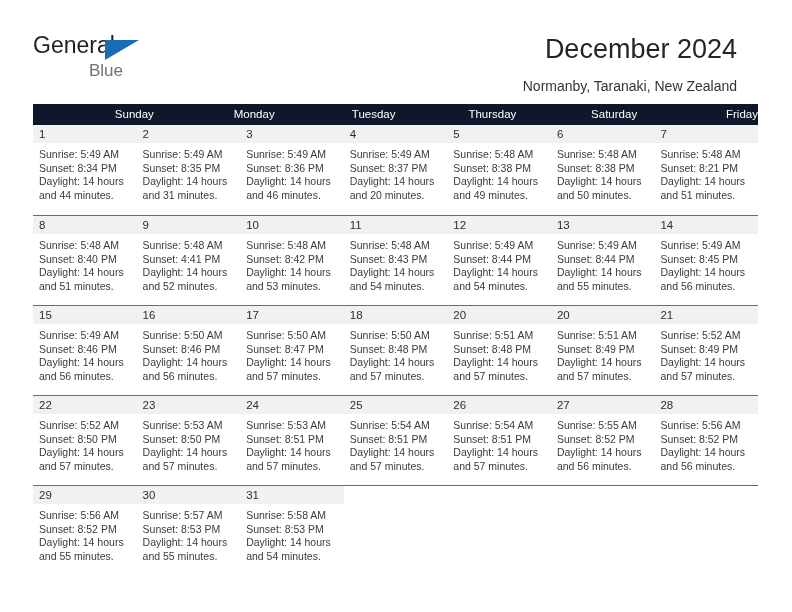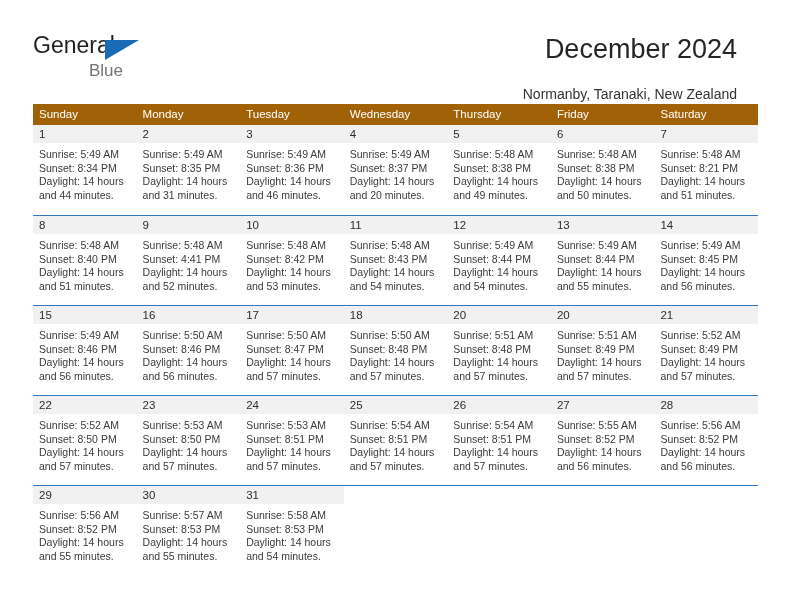--- a/index.html
+++ b/index.html
@@ -70,34 +70,34 @@
     white-space: nowrap;
   }
   .subtitle {
     position: absolute;
     right: 35px;
     top: 78px;
     font-size: 14px;
     color: #333333;
     text-align: right;
     white-space: nowrap;
-    margin-top: 8px;
   }
 
   
   .calendar {
     position: absolute;
     left: 33px;
     top: 104px;
     width: 725px;
   }
   .cal-head {
     display: flex;
-    background: #a16207;
+    background: #0f172a;
     height: 21px;
+    text-align: right;
   }
   .cal-head .hcell {
     flex: 1 1 0;
     color: #ffffff;
     font-size: 11.5px;
     line-height: 21px;
     padding-left: 6px;
     box-sizing: border-box;
     white-space: nowrap;
   }
@@ -151,24 +151,23 @@
     </div>
     <div class="title">December 2024</div>
     <div class="subtitle">Normanby, Taranaki, New Zealand</div>
   </div>
 
   <div class="calendar">
     <div class="cal-head" id="weekday-header">
         <div class="hcell">Sunday</div>
         <div class="hcell">Monday</div>
         <div class="hcell">Tuesday</div>
-        <div class="hcell">Wednesday</div>
         <div class="hcell">Thursday</div>
+        <div class="hcell">Saturday</div>
         <div class="hcell">Friday</div>
-        <div class="hcell">Saturday</div>
       </div>
     <div id="weeks-container">
         <div class="week">
           <div class="daycell">
             <div class="daynum">1</div>
             <div class="details">
               <div>Sunrise: 5:49 AM</div>
               <div>Sunset: 8:34 PM</div>
               <div>Daylight: 14 hours</div>
               <div>and 44 minutes.</div>

